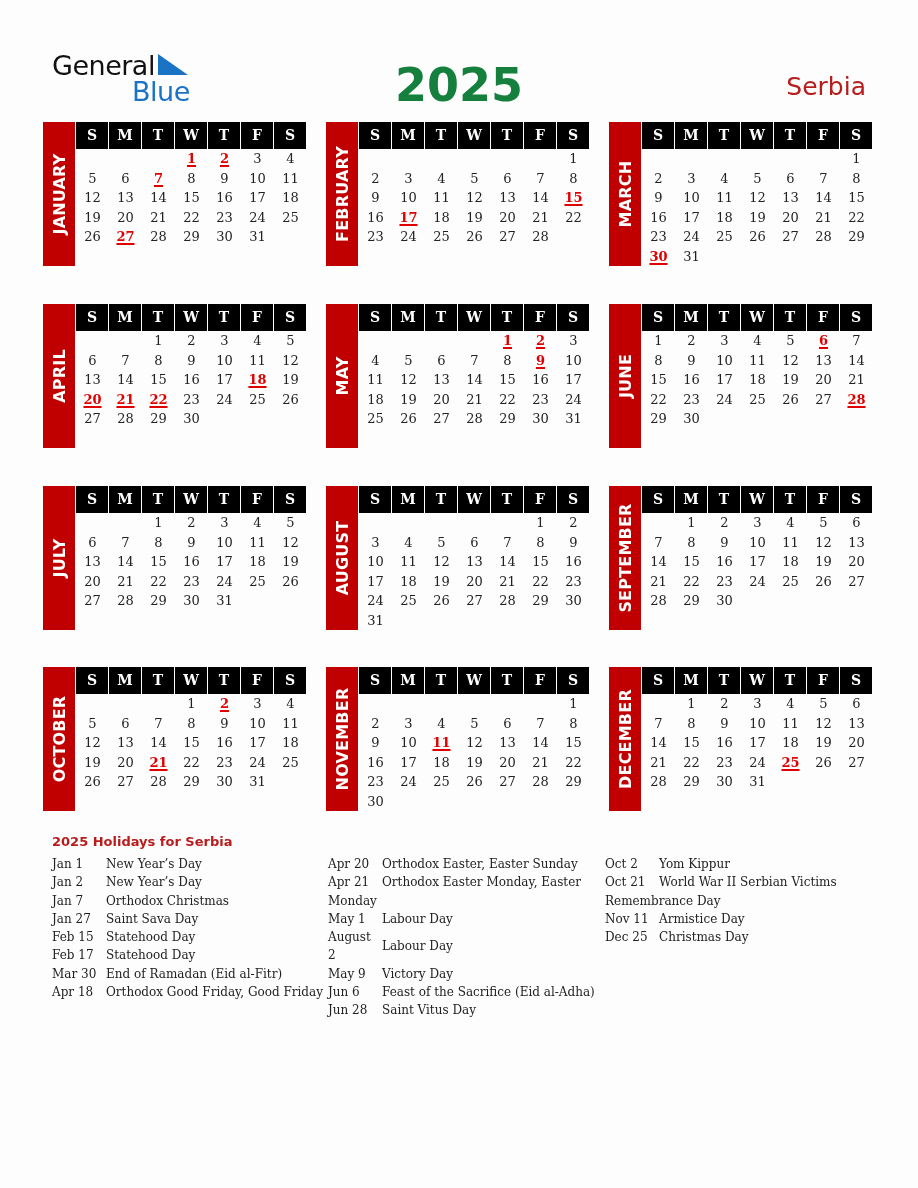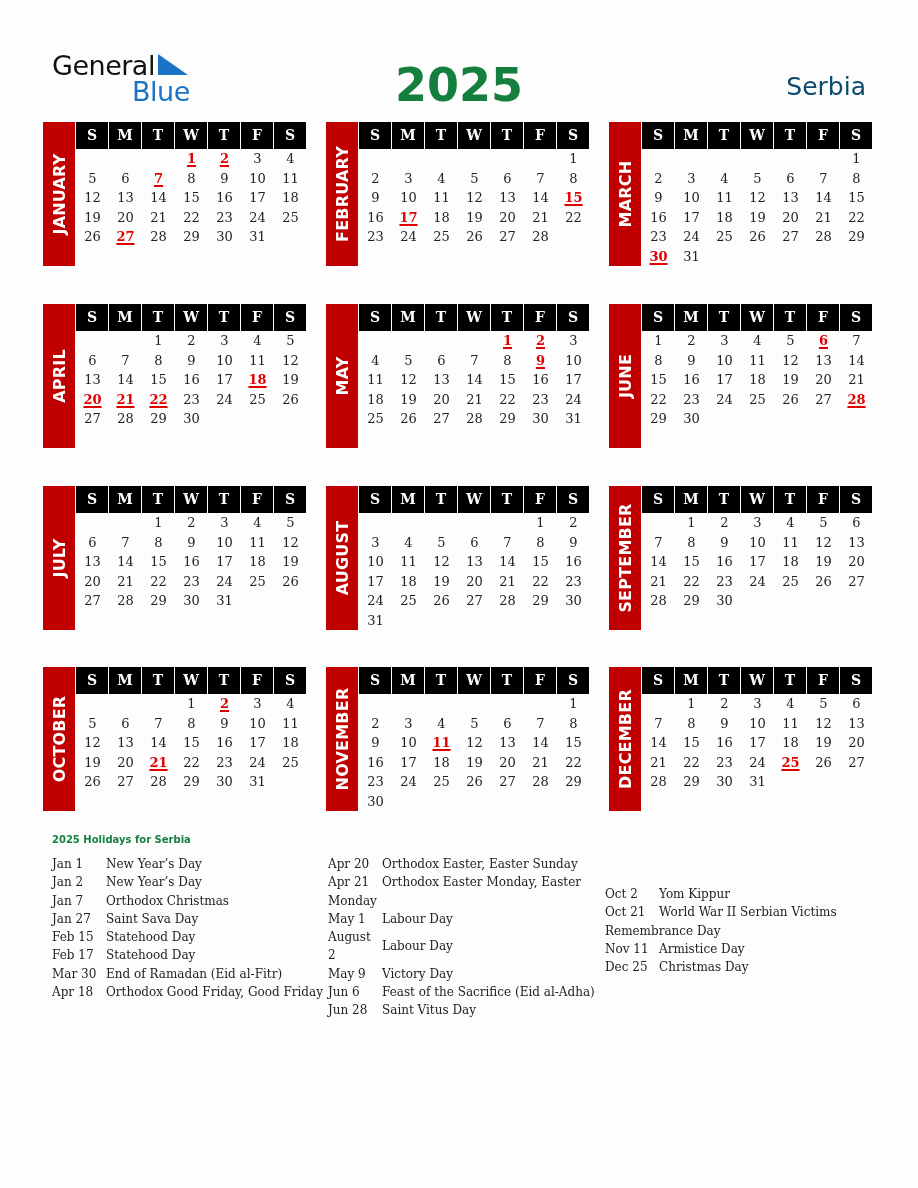--- a/index.html
+++ b/index.html
@@ -3,31 +3,31 @@
 <meta charset="utf-8">
 <style>
   html, body { margin:0; padding:0; }
   body { width:918px; height:1188px; background:#fdfdfd; position:relative; overflow:hidden;
          font-family:"DejaVu Serif", serif; color:#222; }
   .logo { position:absolute; left:52px; top:50px; width:160px; height:60px; }
   .logo .general { position:absolute; left:0; top:0; font-family:"DejaVu Sans", sans-serif; font-size:27px; color:#111; letter-spacing:-0.5px;text-align:right; }
   .logo .blue { position:absolute; left:80px; top:26px; font-family:"DejaVu Sans", sans-serif; font-size:27px; color:#1a73c5; letter-spacing:-0.5px; }
   .logo .tri { position:absolute; left:106px; top:4px; width:0; height:0; border-left:30px solid transparent; border-bottom:21px solid #1a73c5; transform:scaleX(-1); }
   .year { position:absolute; left:0; width:918px; top:58px; text-align:center; font-family:"DejaVu Sans", sans-serif; font-weight:bold; font-size:46px; color:#15803d; }
-  .country { position:absolute; right:52px; top:72px; font-family:"DejaVu Sans", sans-serif; font-size:25px; color:#0c4a6e; }
+  .country { position:absolute; right:52px; top:72px; font-family:"DejaVu Sans", sans-serif; font-size:25px; color:#b91c1c; }
   .month { position:absolute; width:270px; height:144px; }
   .mbar { position:absolute; left:0; top:0; width:32px; height:144px; background:#c00000; }
   .mbar span { position:absolute; left:50%; top:50%; transform:translate(-50%,-50%) rotate(-90deg); color:#fff; font-family:"DejaVu Sans", sans-serif; font-weight:bold; font-size:16px; white-space:nowrap; letter-spacing:0.2px; }
   .grid { position:absolute; left:33px; top:0; width:232px; }
   .hdr { display:flex; gap:1px; height:27px; }
   .hdr div { width:32px; background:#000; color:#fff; font-weight:bold; font-size:14px; text-align:center; line-height:27px; }
   .days { display:grid; grid-template-columns:repeat(7, 33px); grid-auto-rows:19.5px; margin-top:0px; }
   .days div { text-align:center; font-size:13px; line-height:19.5px; color:#222; }
   .days .hol { color:#e00000; font-weight:bold; text-decoration:underline; text-decoration-thickness:2px; text-underline-offset:2px; }
-  .holtitle { position:absolute; left:52px; top:834px; font-family:"DejaVu Sans", sans-serif; font-weight:bold; font-size:10px; color:#15803d; }
+  .holtitle { position:absolute; left:52px; top:834px; font-family:"DejaVu Sans", sans-serif; font-weight:bold; font-size:13px; color:#b91c1c; }
   .hcol { position:absolute; top:855px; width:280px; font-size:12px; line-height:18.3px; color:#222; }
   .hrow { display:flex;align-items:center; }
   .hrow .d { width:54px; flex:none; }
   .hrow .n { flex:1; }
 </style>
 </head>
 <body>
 
 <div class="logo">
   <span class="general">General</span>
@@ -722,21 +722,21 @@
       </div>
       <div class="hrow">
         <span class="d">Jun 6</span>
         <span class="n">Feast of the Sacrifice (Eid al-Adha)</span>
       </div>
       <div class="hrow">
         <span class="d">Jun 28</span>
         <span class="n">Saint Vitus Day</span>
       </div>
     </div>
-    <div class="hcol" style="left: 605px; margin-top: 30px;">
+    <div class="hcol" style="left: 605px;">
       <div class="hrow">
         <span class="d">Oct 2</span>
         <span class="n">Yom Kippur</span>
       </div>
       <div class="hrow">
         <span class="d">Oct 21</span>
         <span class="n">World War II Serbian Victims</span>
       </div>
       <div class="hrow">
         <span>Remembrance Day</span>

